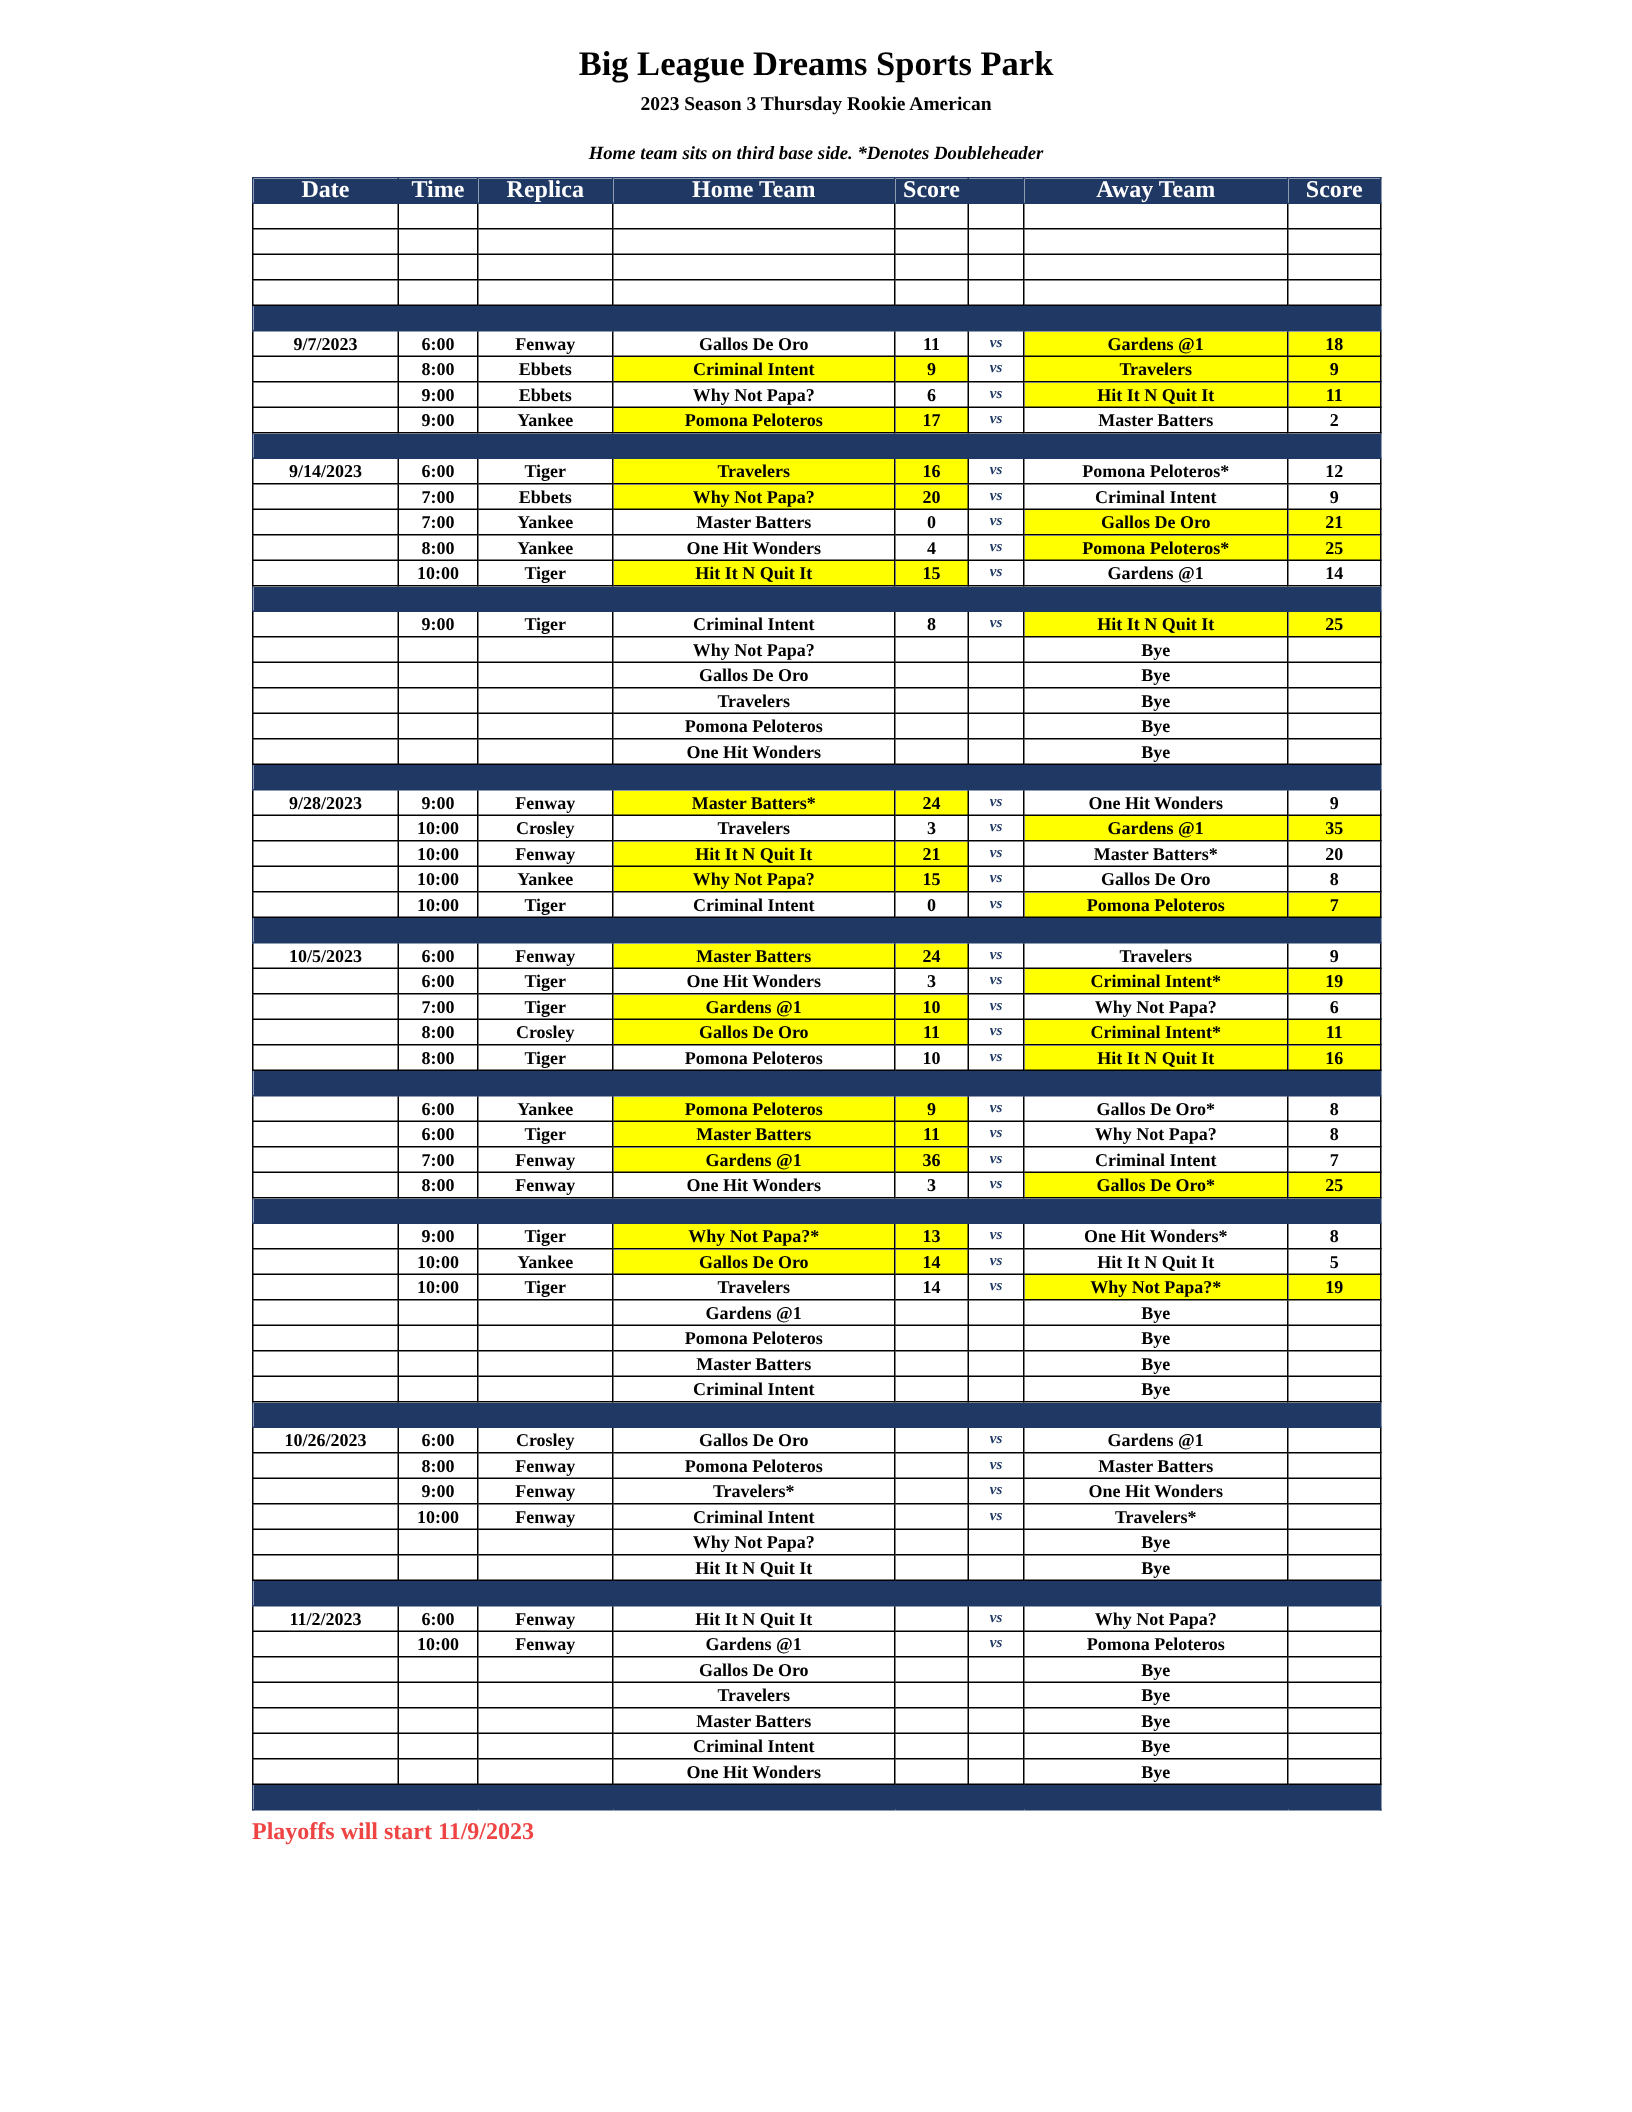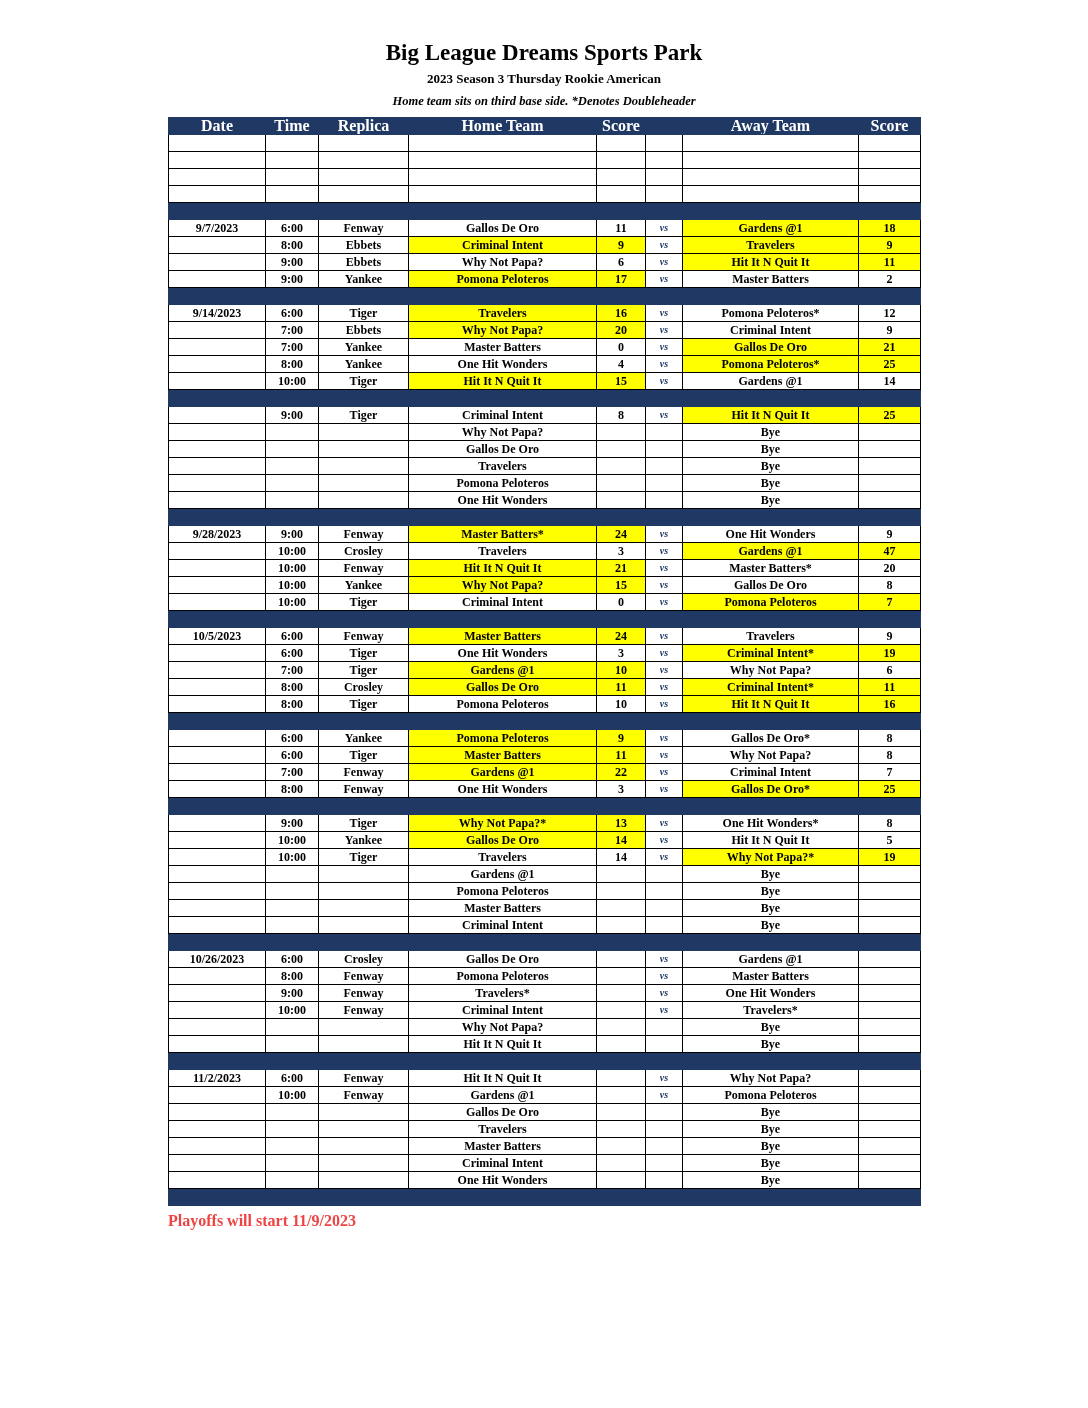--- a/index.html
+++ b/index.html
@@ -2,24 +2,24 @@
 <html><head>
 <meta charset="utf-8">
 <style>
   * { box-sizing: border-box; margin: 0; padding: 0; }
   html, body {
     width: 1088px; height: 1408px;
     background: #ffffff;
     font-family: "Liberation Serif", serif;
     overflow: hidden;
   }
-  .title-block { text-align: center; padding-top: 40px; }
+  .title-block { text-align: center; padding-top: 30px; }
   .title { font-size: 23px; font-weight: bold; color: #000; }
   .subtitle { font-size: 13px; font-weight: bold; color: #000; margin-top: 5px; }
-  .note { font-size: 12.5px; font-weight: bold; font-style: italic; color: #000; margin-top: 7px; }
+  .note { font-size: 12.5px; font-weight: bold; font-style: italic; color: #000; margin-top: 18px; }
   table.sched {
     border-collapse: collapse;
     table-layout: fixed;
     width: 752px;
     margin: 8px 0 0 168px;
   }
   .sched th, .sched td {
     border: 1px solid #000;
     height: 17px;
     line-height: 16px;
@@ -301,21 +301,21 @@
         <td>9</td>
       </tr>
       <tr>
         <td></td>
         <td>10:00</td>
         <td>Crosley</td>
         <td>Travelers</td>
         <td>3</td>
         <td class="vs">vs</td>
         <td class="hl">Gardens @1</td>
-        <td class="hl">47</td>
+        <td class="hl">35</td>
       </tr>
       <tr>
         <td></td>
         <td>10:00</td>
         <td>Fenway</td>
         <td class="hl">Hit It N Quit It</td>
         <td class="hl">21</td>
         <td class="vs">vs</td>
         <td>Master Batters*</td>
         <td>20</td>
@@ -414,21 +414,21 @@
         <td class="hl">11</td>
         <td class="vs">vs</td>
         <td>Why Not Papa?</td>
         <td>8</td>
       </tr>
       <tr>
         <td></td>
         <td>7:00</td>
         <td>Fenway</td>
         <td class="hl">Gardens @1</td>
-        <td class="hl">22</td>
+        <td class="hl">36</td>
         <td class="vs">vs</td>
         <td>Criminal Intent</td>
         <td>7</td>
       </tr>
       <tr>
         <td></td>
         <td>8:00</td>
         <td>Fenway</td>
         <td>One Hit Wonders</td>
         <td>3</td>

